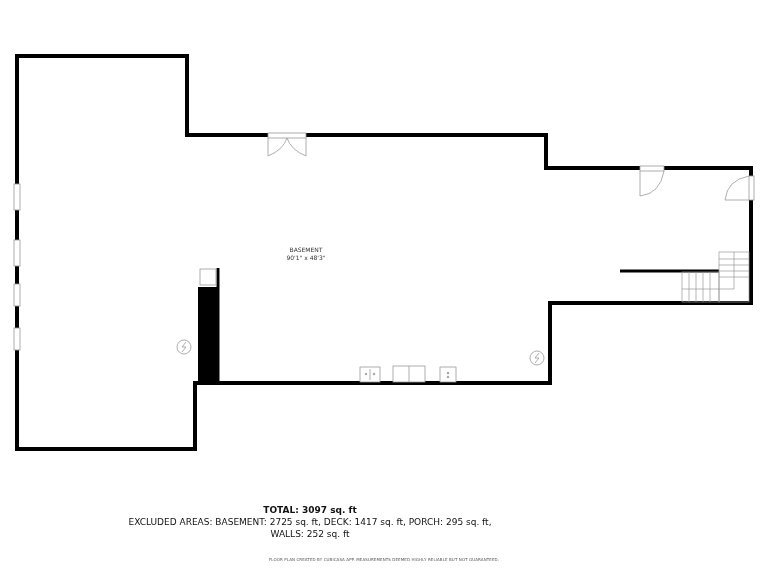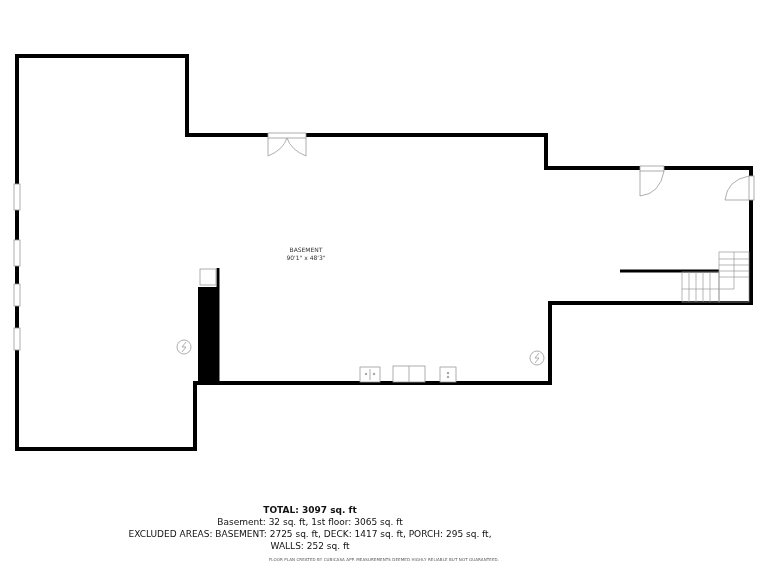--- a/index.html
+++ b/index.html
@@ -90,18 +90,17 @@
   </g>
 </svg>
 
 <div class="room-label">
   <div>BASEMENT</div>
   <div>90'1" x 48'3"</div>
 </div>
 
 <div class="summary">
   <div class="total">TOTAL: 3097 sq. ft</div>
-  <div class="line">Basement: 32 sq. ft, 1st floor: 3065 sq. ft</div>
   <div class="line">EXCLUDED AREAS: BASEMENT: 2725 sq. ft, DECK: 1417 sq. ft, PORCH: 295 sq. ft,</div>
   <div class="line">WALLS: 252 sq. ft</div>
 </div>
 
 <div class="disclaimer">FLOOR PLAN CREATED BY CUBICASA APP. MEASUREMENTS DEEMED HIGHLY RELIABLE BUT NOT GUARANTEED.</div>
 
 </body></html>

